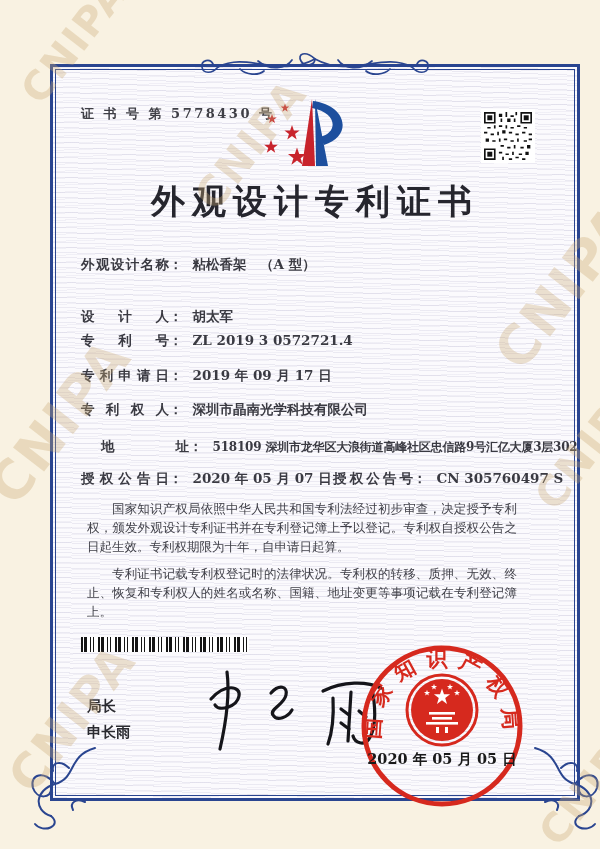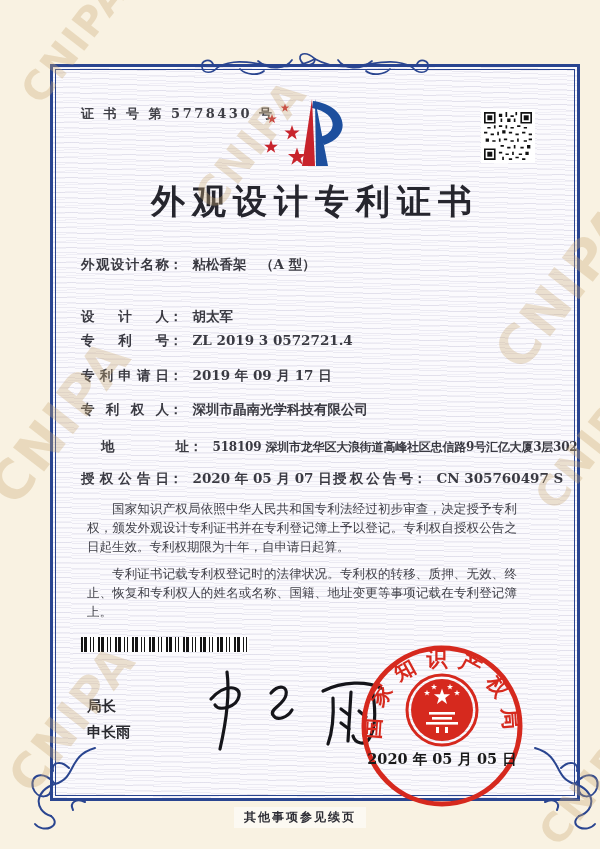--- a/index.html
+++ b/index.html
@@ -214,17 +214,14 @@
           <rect x="-16" y="12" width="32" height="2.6"></rect>
           <rect x="-6" y="17" width="3" height="6"></rect>
           <rect x="3" y="17" width="3" height="6"></rect>
         </g>
       </g>
       <text x="83" y="121" text-anchor="middle" font-size="14.5" font-weight="600" fill="#1a1a1a" font-family="'DejaVu Serif',serif">2020 年 05 月 05 日</text>
     </svg>
 
   </div>
 
-  <div class="note">
-    <span>其他事项参见续页</span>
-  </div>
 
 </div>
 
 </body></html>

